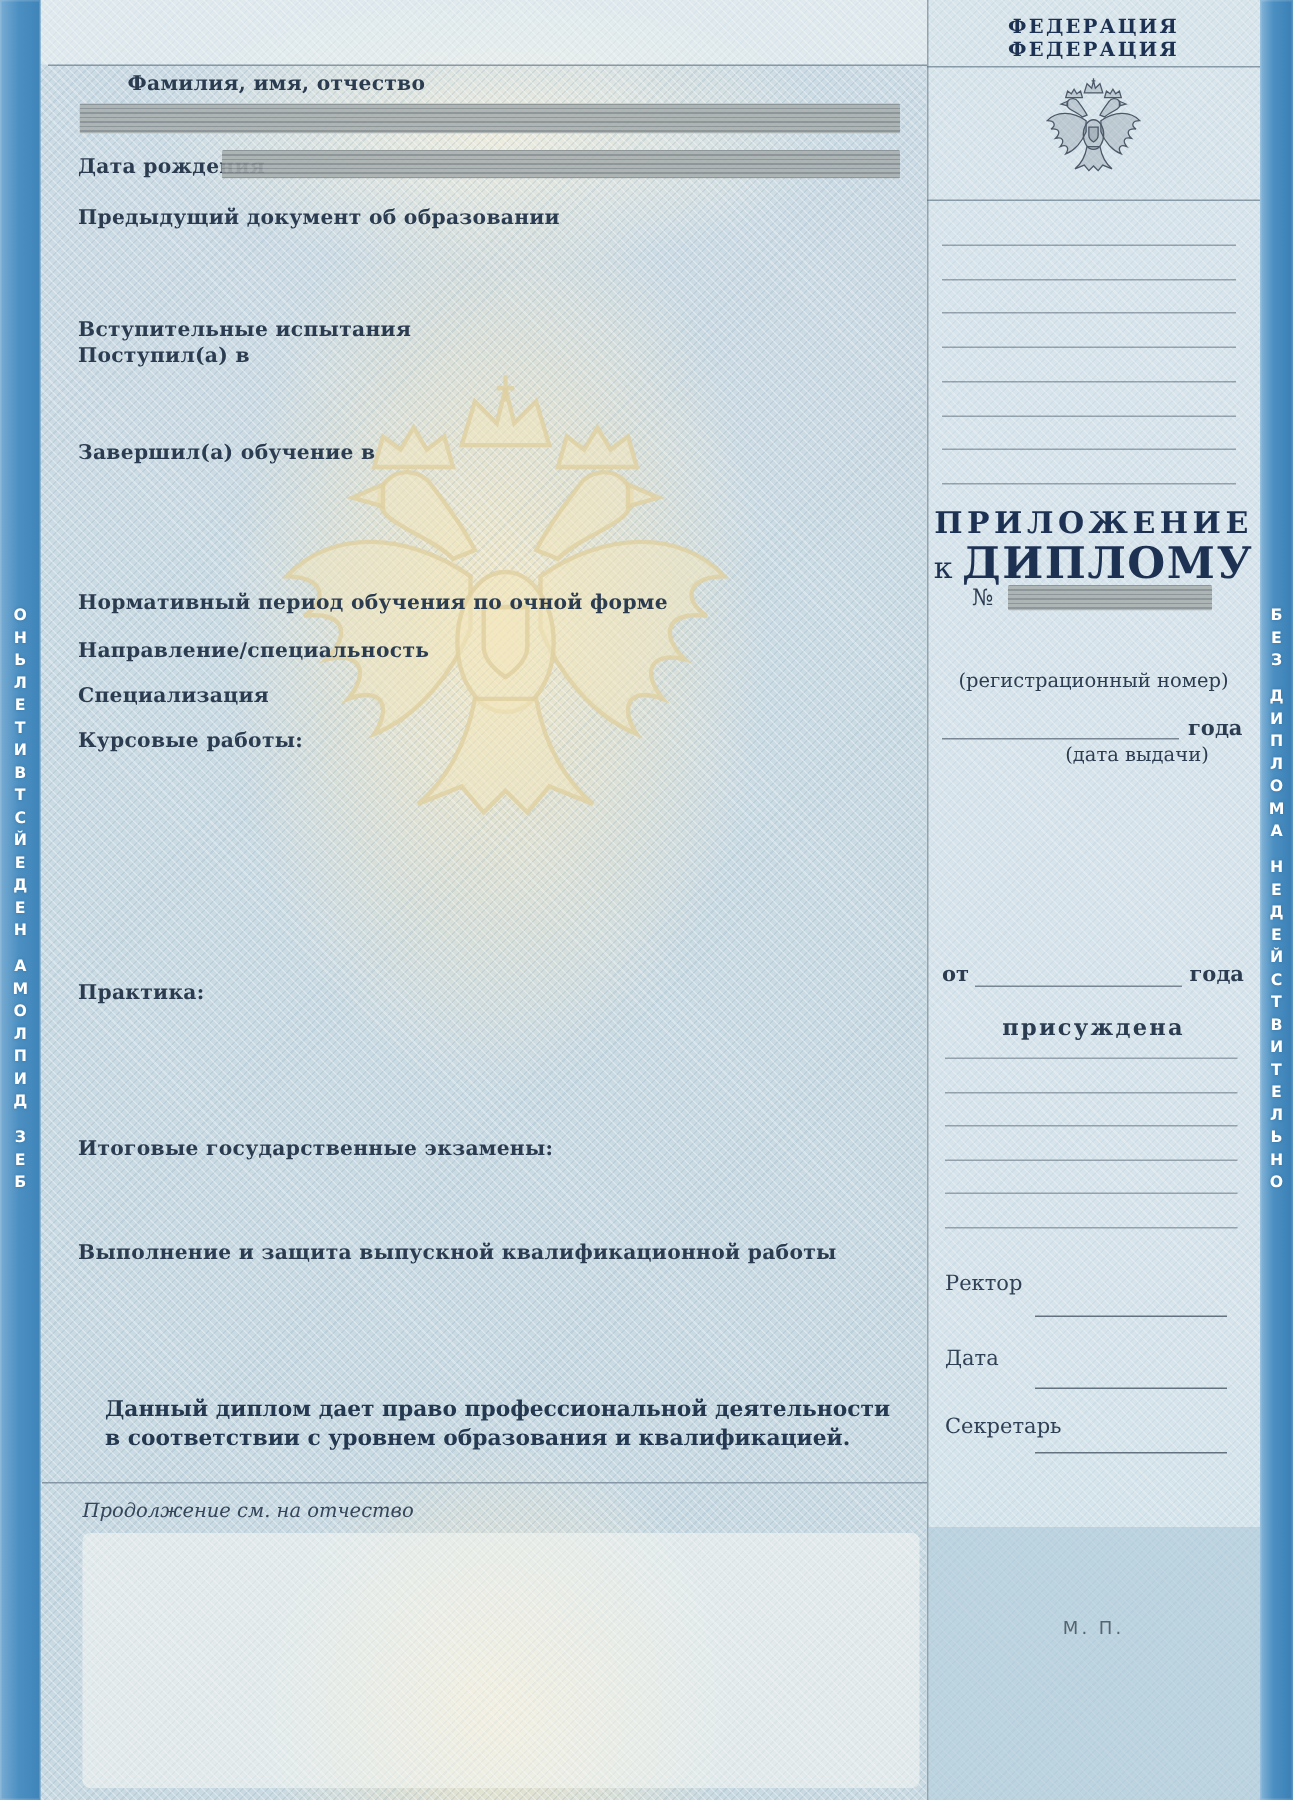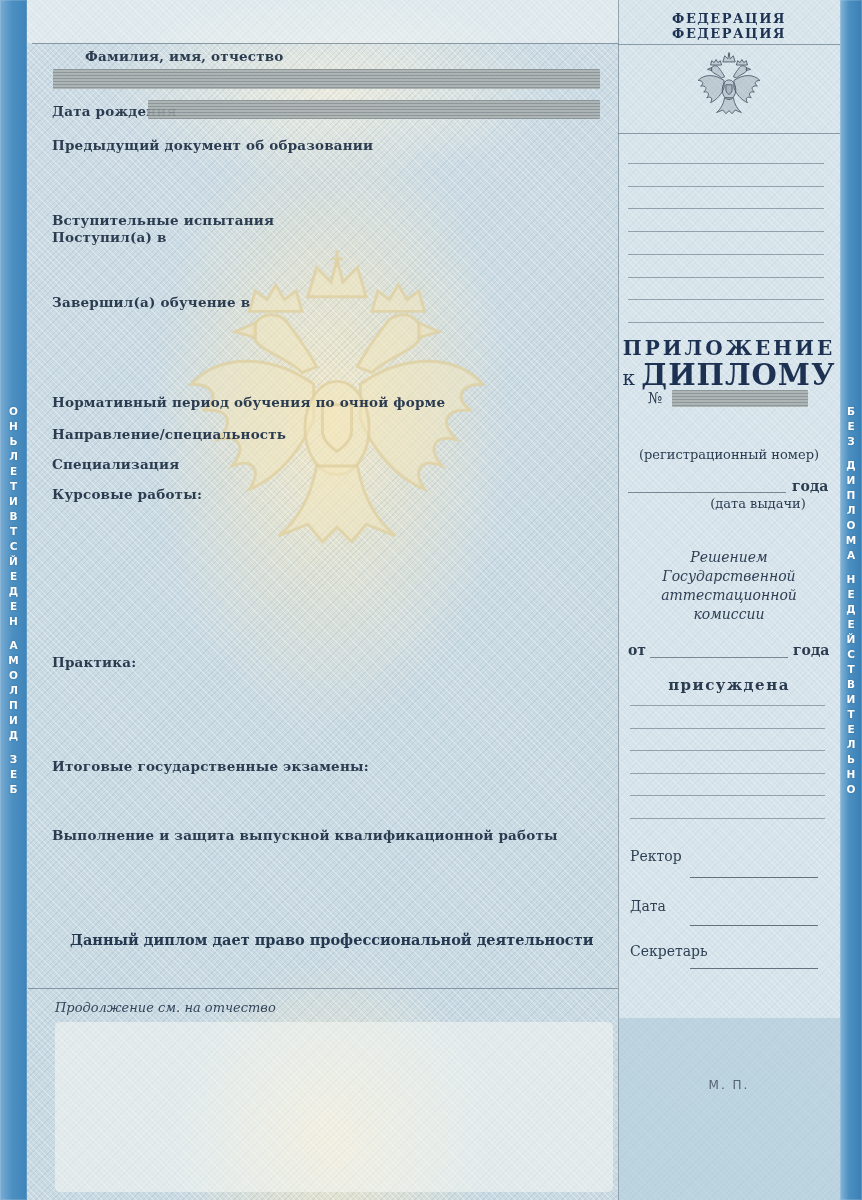--- a/index.html
+++ b/index.html
@@ -212,20 +212,21 @@
   <div class="lbl f-period">Нормативный период обучения по очной форме</div>
   <div class="lbl f-specialty">Направление/специальность</div>
   <div class="lbl f-specializ">Специализация</div>
   <div class="lbl f-coursework">Курсовые работы:</div>
   <div class="lbl f-practice">Практика:</div>
   <div class="lbl f-stateexams">Итоговые государственные экзамены:</div>
   <div class="lbl f-thesis">Выполнение и защита выпускной квалификационной работы</div>
 
   <div class="rights">
     <div>Данный диплом дает право профессиональной деятельности</div>
+    <div>в соответствии с уровнем образования и квалификацией.</div>
   </div>
   <div class="continuation">Продолжение см. на отчество</div>
 
   <div class="rc country">
     <div>ФЕДЕРАЦИЯ</div>
     <div>ФЕДЕРАЦИЯ</div>
   </div>
   <svg class="emblem" viewBox="0 0 120 110">
       <use href="#dbl-eagle"></use>
     </svg>
@@ -248,26 +249,20 @@
   </div>
 
   <div class="numsign">№</div>
   <div class="bar bar-num"></div>
   <div class="rc regcap">(регистрационный номер)</div>
 
   <div class="dateline"></div>
   <div class="yearword1">года</div>
   <div class="rc datecap">(дата выдачи)</div>
 
-  <div class="rc decision">
-    <div>Решением</div>
-    <div>Государственной</div>
-    <div>аттестационной</div>
-    <div>комиссии</div>
-  </div>
 
   <div class="fromword">от</div>
   <div class="fromline"></div>
   <div class="yearword2">года</div>
   <div class="rc awarded">присуждена</div>
 
   <div class="rules rules-mid">
       <div></div>
       <div></div>
       <div></div>

